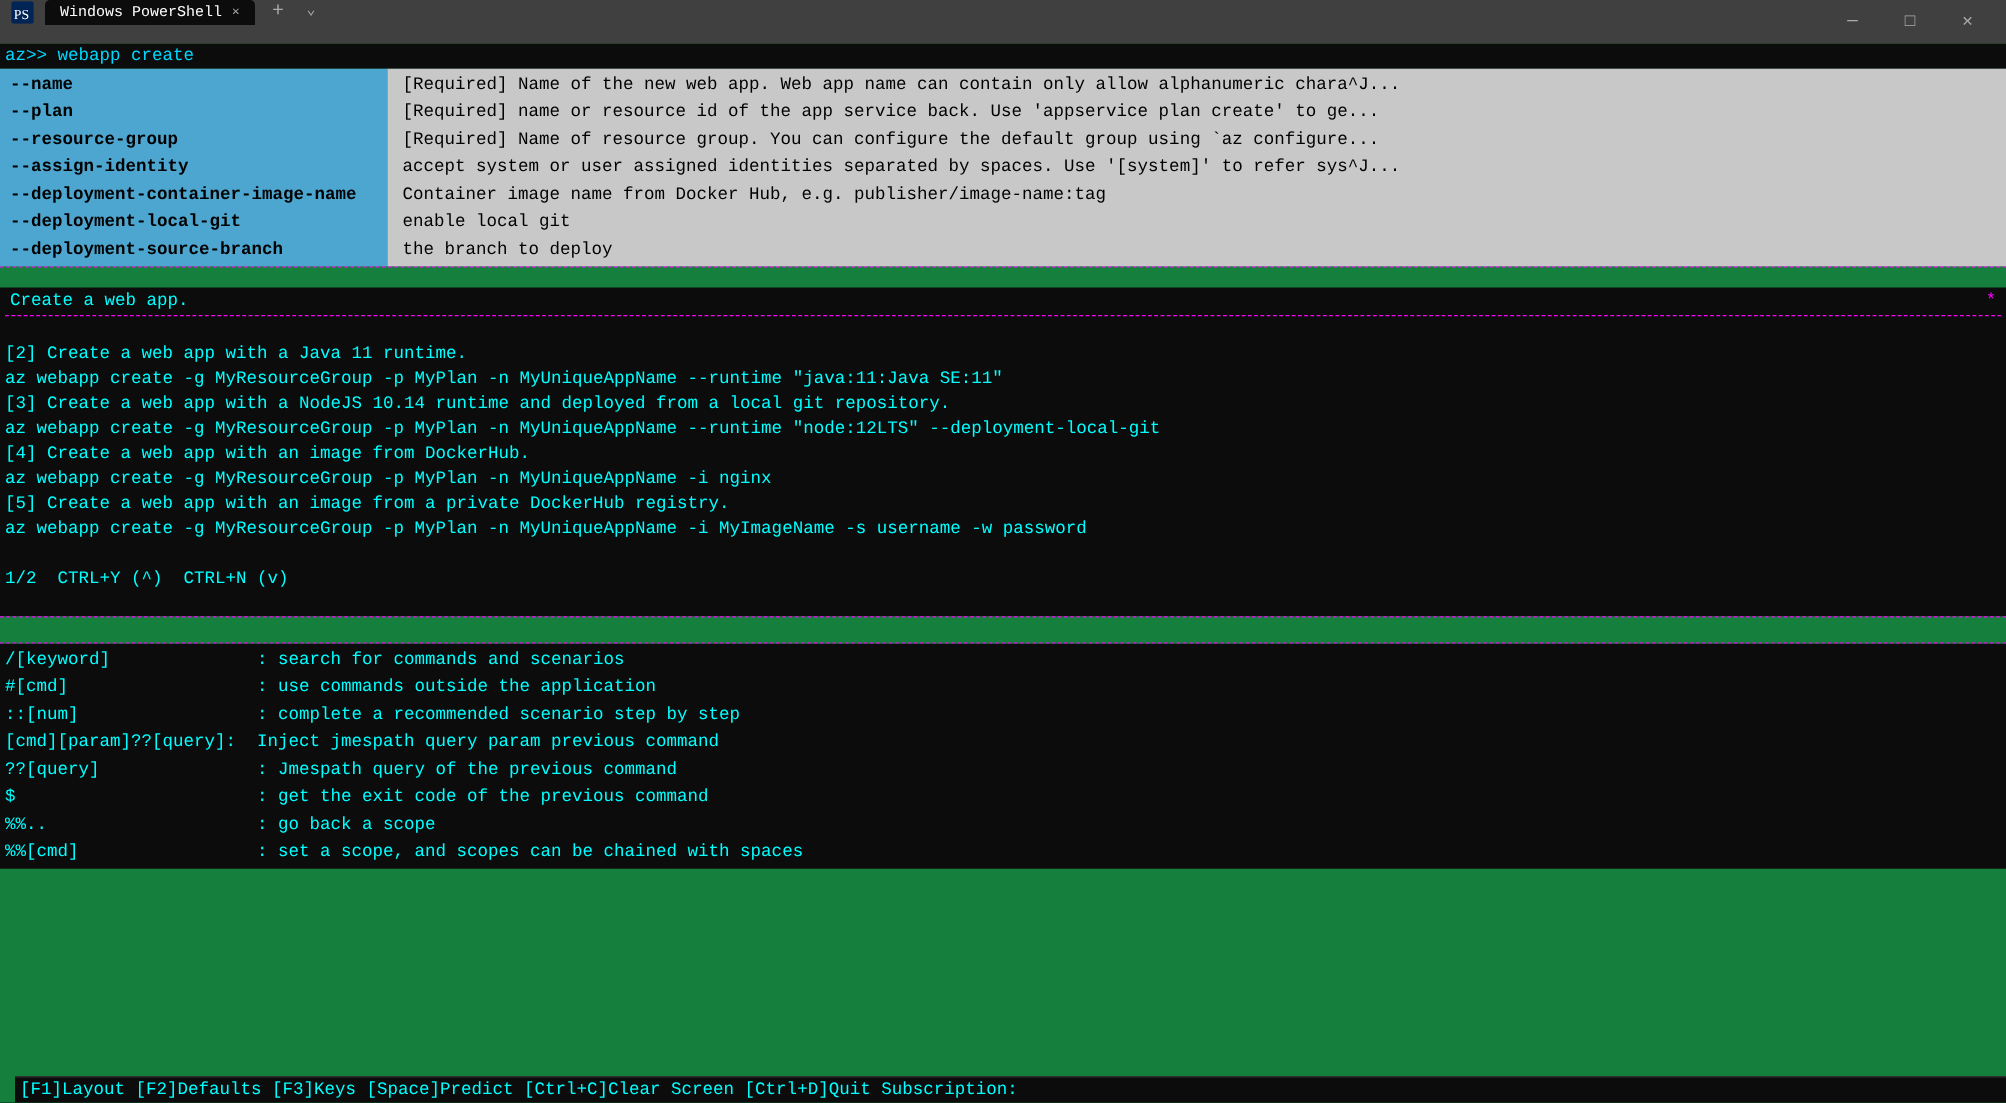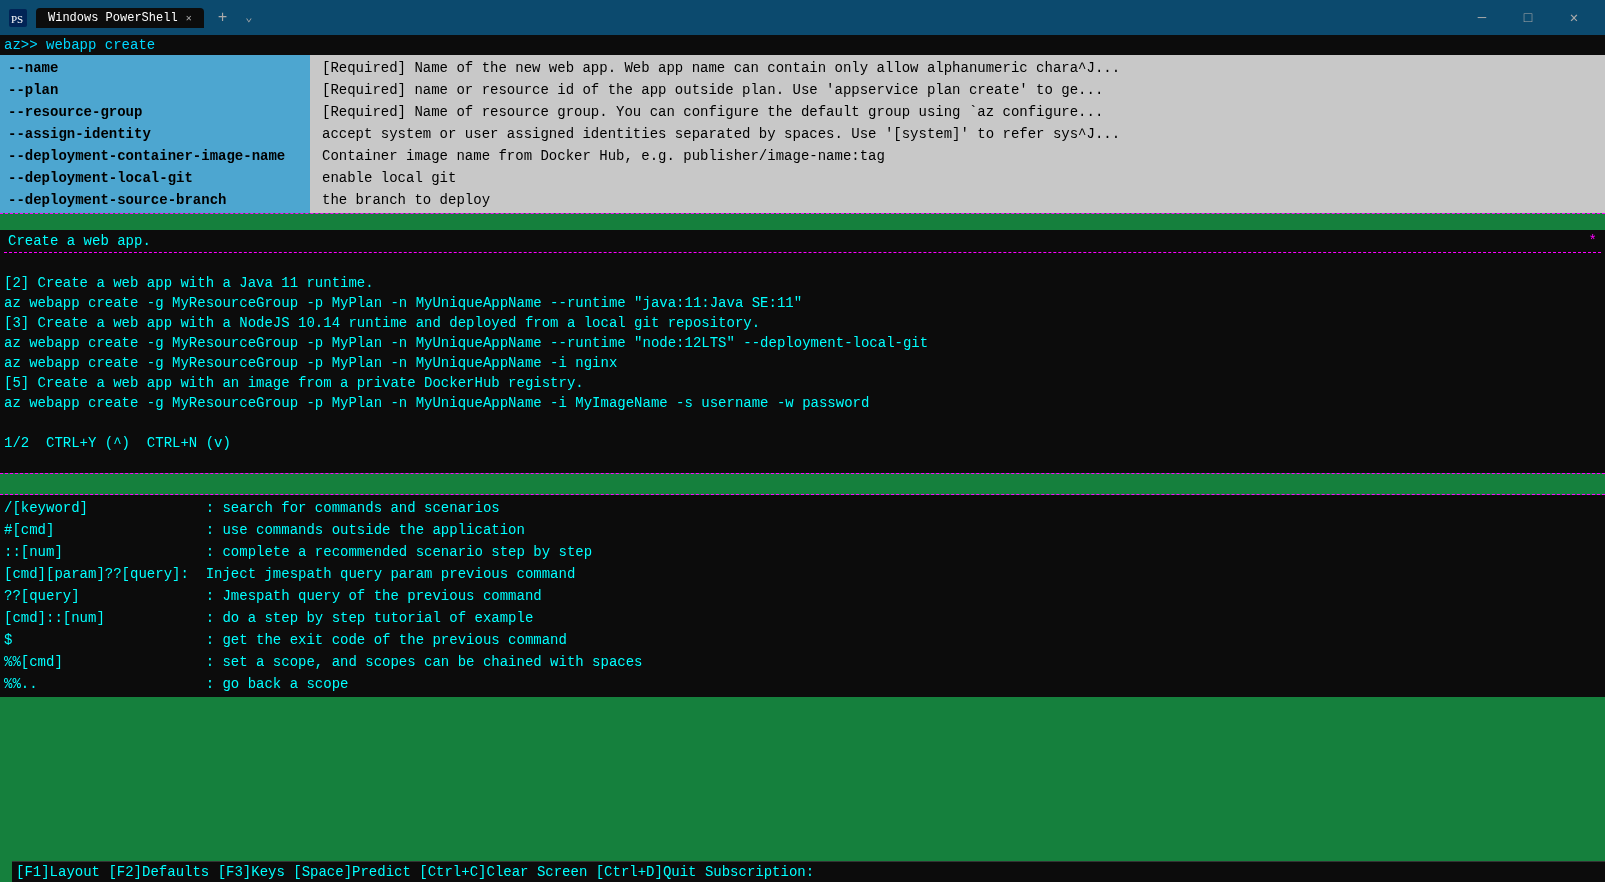--- a/index.html
+++ b/index.html
@@ -8,25 +8,25 @@
       font-family: 'Consolas', 'Courier New', monospace;
       font-size: 14px;
       color: #00ffff;
       width: 1605px;
       height: 882px;
       overflow: hidden;
     }
 
     
     .title-bar {
-      background: #0c4a6e;
+      background: #404040;
       height: 35px;
       display: flex;
-      align-items: center;
-      padding: 12px 8px;
+      align-items: flex-start;
+      padding: 0 8px;
       gap: 8px;
       user-select: none;
     }
     .title-bar-icon {
       width: 20px;
       height: 20px;
       display: flex;
       align-items: center;
       justify-content: center;
     }
@@ -239,21 +239,21 @@
       </div>
       <div class="ac-row">
         <span class="ac-left-item">--deployment-source-branch</span>
       </div>
     </div>
     <div class="autocomplete-right">
       <div class="ac-row">
         <span class="ac-right-item">[Required] Name of the new web app. Web app name can contain only allow alphanumeric chara^J...</span>
       </div>
       <div class="ac-row">
-        <span class="ac-right-item">[Required] name or resource id of the app outside plan. Use 'appservice plan create' to ge...</span>
+        <span class="ac-right-item">[Required] name or resource id of the app service back. Use 'appservice plan create' to ge...</span>
       </div>
       <div class="ac-row">
         <span class="ac-right-item">[Required] Name of resource group. You can configure the default group using `az configure...</span>
       </div>
       <div class="ac-row">
         <span class="ac-right-item">accept system or user assigned identities separated by spaces. Use '[system]' to refer sys^J...</span>
       </div>
       <div class="ac-row">
         <span class="ac-right-item">Container image name from Docker Hub, e.g. publisher/image-name:tag</span>
       </div>
@@ -278,20 +278,21 @@
     <hr class="divider">
 
     <div class="line empty"> </div>
 
     <div class="line">[2] Create a web app with a Java 11 runtime.</div>
     <div class="line">az webapp create -g MyResourceGroup -p MyPlan -n MyUniqueAppName --runtime "java:11:Java SE:11"</div>
 
     <div class="line">[3] Create a web app with a NodeJS 10.14 runtime and deployed from a local git repository.</div>
     <div class="line">az webapp create -g MyResourceGroup -p MyPlan -n MyUniqueAppName --runtime "node:12LTS" --deployment-local-git</div>
 
+    <div class="line">[4] Create a web app with an image from DockerHub.</div>
     <div class="line">az webapp create -g MyResourceGroup -p MyPlan -n MyUniqueAppName -i nginx</div>
 
     <div class="line">[5] Create a web app with an image from a private DockerHub registry.</div>
     <div class="line">az webapp create -g MyResourceGroup -p MyPlan -n MyUniqueAppName -i MyImageName -s username -w password</div>
 
     <div class="line empty"> </div>
 
     <div class="line">1/2  CTRL+Y (^)  CTRL+N (v)</div>
     <div class="line empty"> </div>
   </div>
@@ -299,23 +300,22 @@
   <hr class="divider">
   <div class="line empty" style="padding:0 4px"> </div>
   <hr class="divider">
 
   <div class="bottom-section">
     <div class="bottom-line">/[keyword]              : search for commands and scenarios</div>
     <div class="bottom-line">#[cmd]                  : use commands outside the application</div>
     <div class="bottom-line">::[num]                 : complete a recommended scenario step by step</div>
     <div class="bottom-line">[cmd][param]??[query]:  Inject jmespath query param previous command</div>
     <div class="bottom-line">??[query]               : Jmespath query of the previous command</div>
-    <div class="bottom-line">[cmd]::[num]            : do a step by step tutorial of example</div>
     <div class="bottom-line">$                       : get the exit code of the previous command</div>
+    <div class="bottom-line">%%..                    : go back a scope</div>
     <div class="bottom-line">%%[cmd]                 : set a scope, and scopes can be chained with spaces</div>
-    <div class="bottom-line">%%..                    : go back a scope</div>
   </div>
 
   <div class="status-bar">
     <span>[F1]Layout [F2]Defaults [F3]Keys [Space]Predict  [Ctrl+C]Clear Screen  [Ctrl+D]Quit Subscription:</span>
   </div>
 
 </div>
 
 </body></html>

